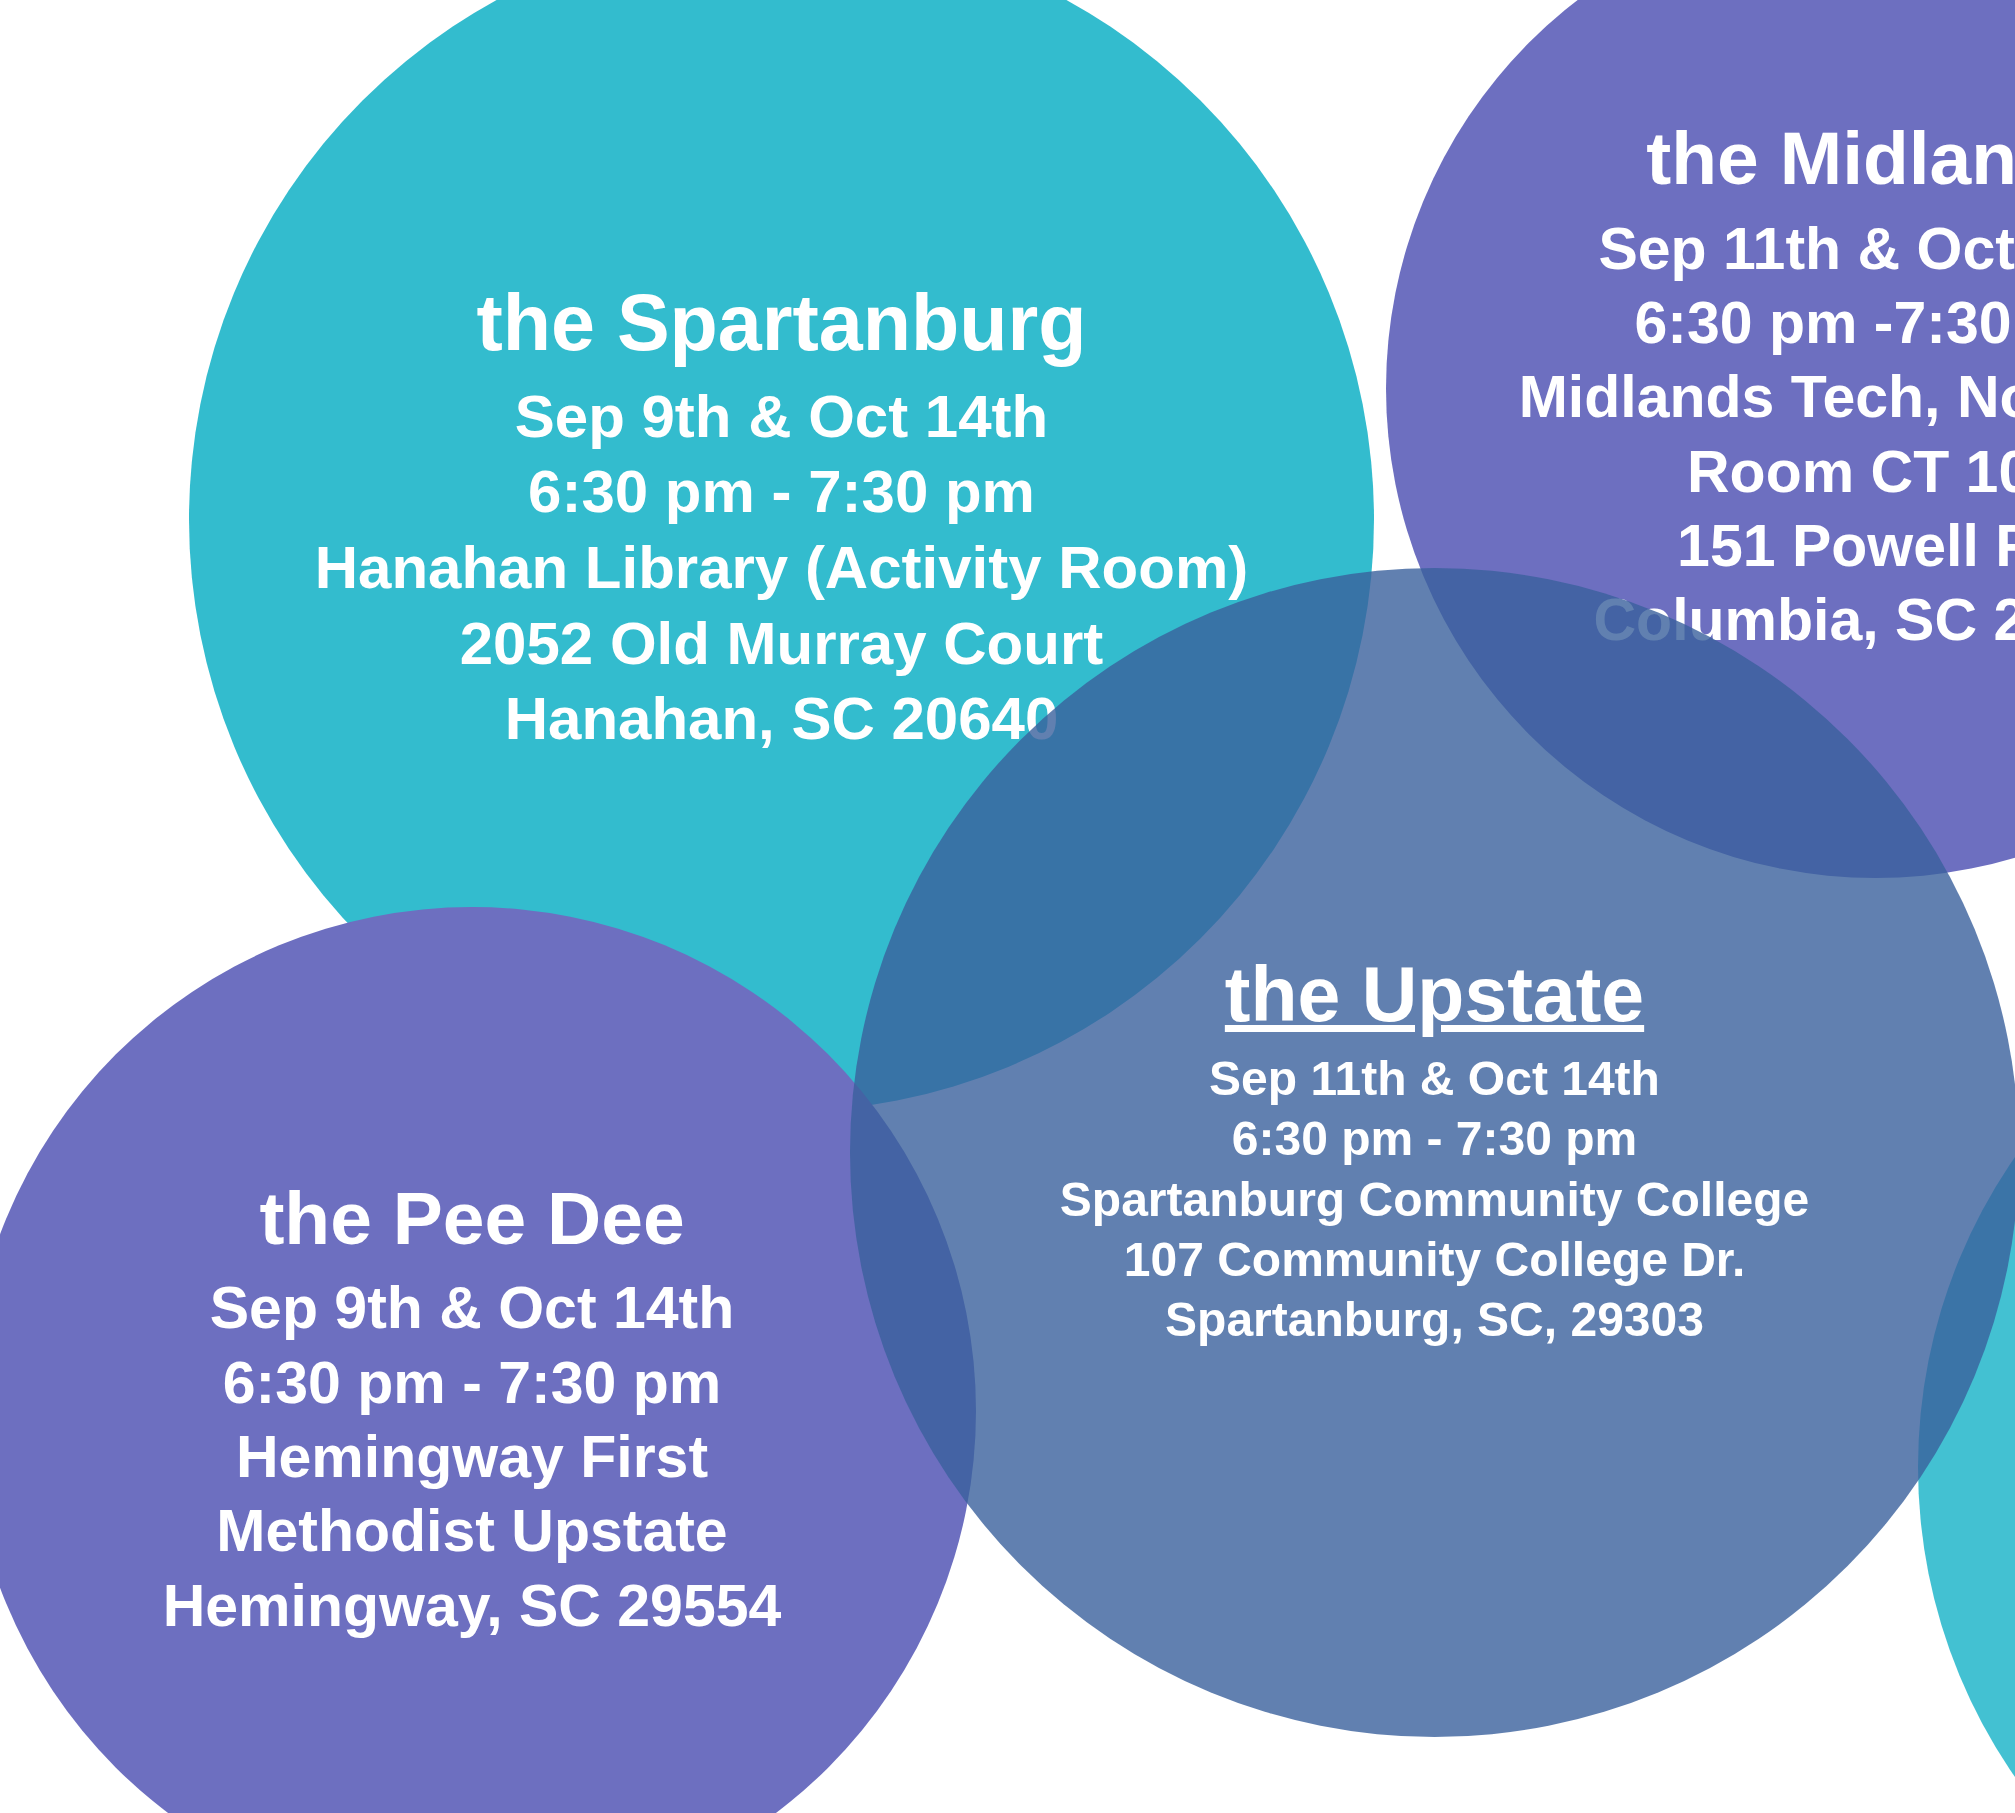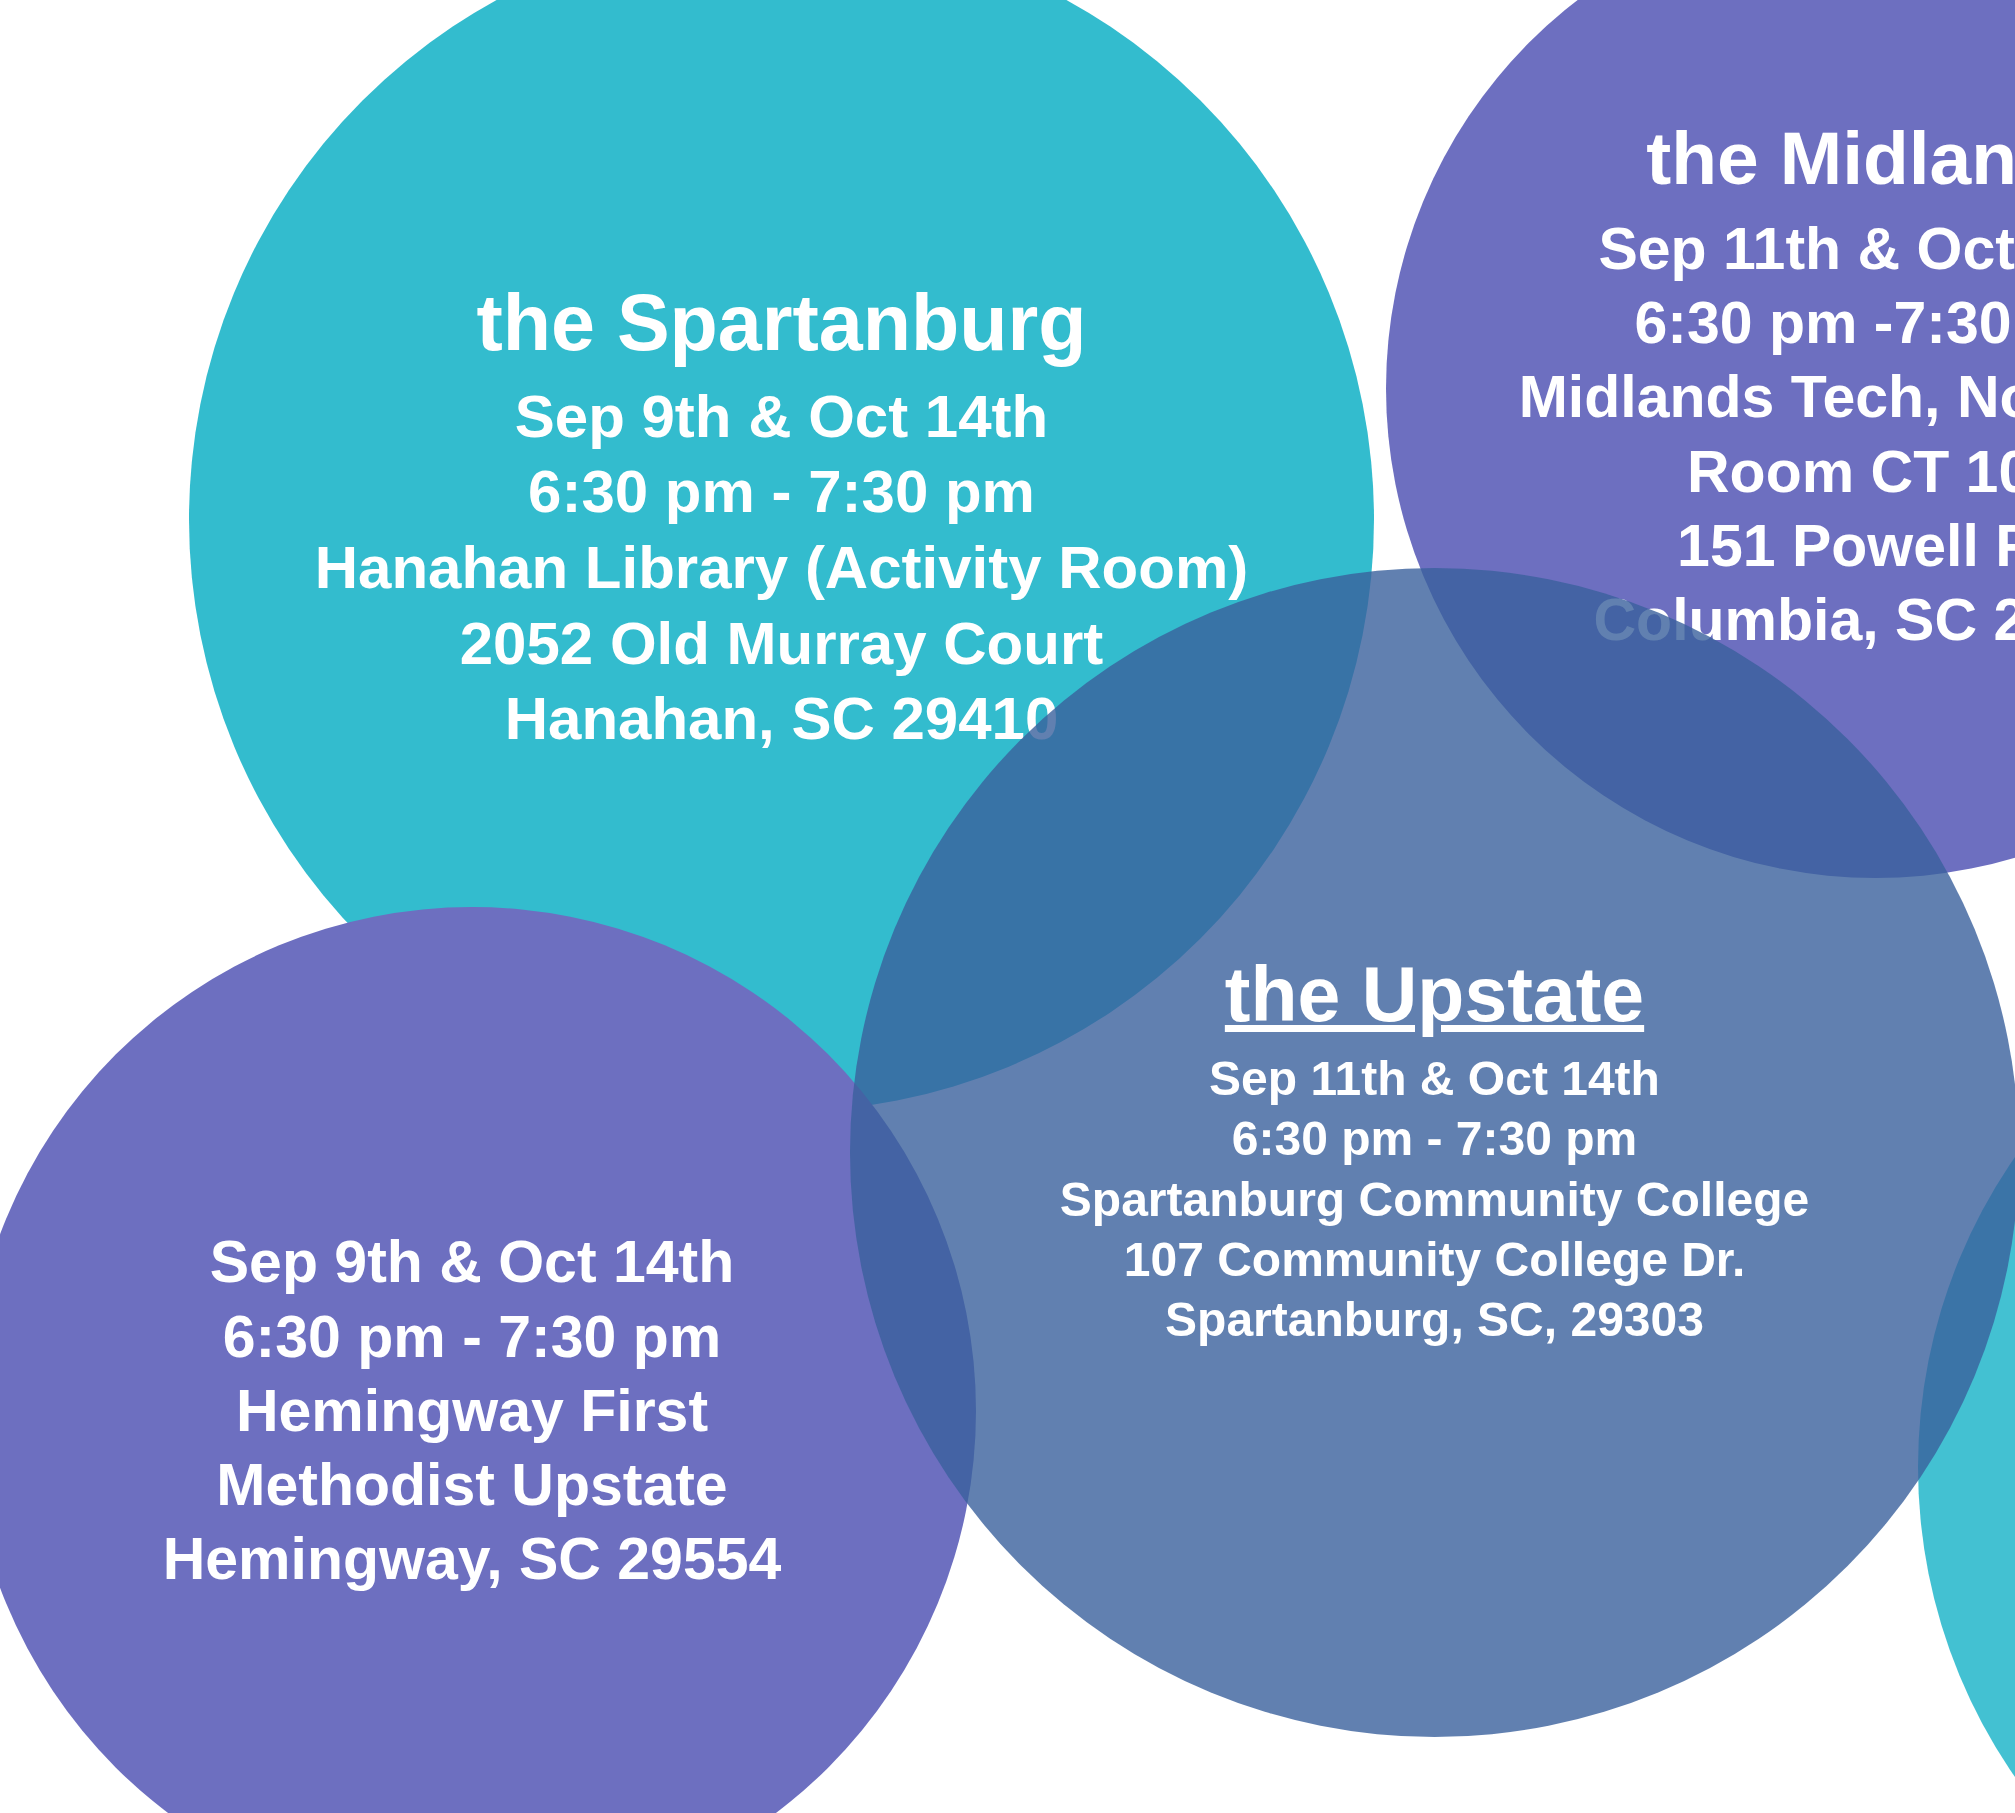--- a/index.html
+++ b/index.html
@@ -106,41 +106,42 @@
 <div id="poster">
 
   <div class="circle" id="circle-lowcountry">
     <div class="inner">
       <div class="c-title">the Spartanburg</div>
       <div class="c-body">
         <div>Sep 9th &amp; Oct 14th</div>
         <div>6:30 pm - 7:30 pm</div>
         <div>Hanahan Library (Activity Room)</div>
         <div>2052 Old Murray Court</div>
-        <div>Hanahan, SC 29410</div>
+        <div>Hanahan, SC 20640</div>
       </div>
     </div>
   </div>
 
   <div class="circle" id="circle-midlands">
     <div class="inner">
       <div class="c-title">the Midlands</div>
       <div class="c-body">
         <div>Sep 11th &amp; Oct 16th</div>
         <div>6:30 pm -7:30 pm</div>
         <div>Midlands Tech, Northeast</div>
         <div>Room CT 109</div>
         <div>151 Powell Rd</div>
         <div>Columbia, SC 29203</div>
       </div>
     </div>
   </div>
 
   <div class="circle" id="circle-peedee">
     <div class="inner">
+      <div class="c-title">the Pee Dee</div>
       <div class="c-body">
         <div>Sep 9th &amp; Oct 14th</div>
         <div>6:30 pm - 7:30 pm</div>
         <div>Hemingway First</div>
         <div>Methodist Upstate</div>
         <div>Hemingway, SC 29554</div>
       </div>
     </div>
   </div>
 

